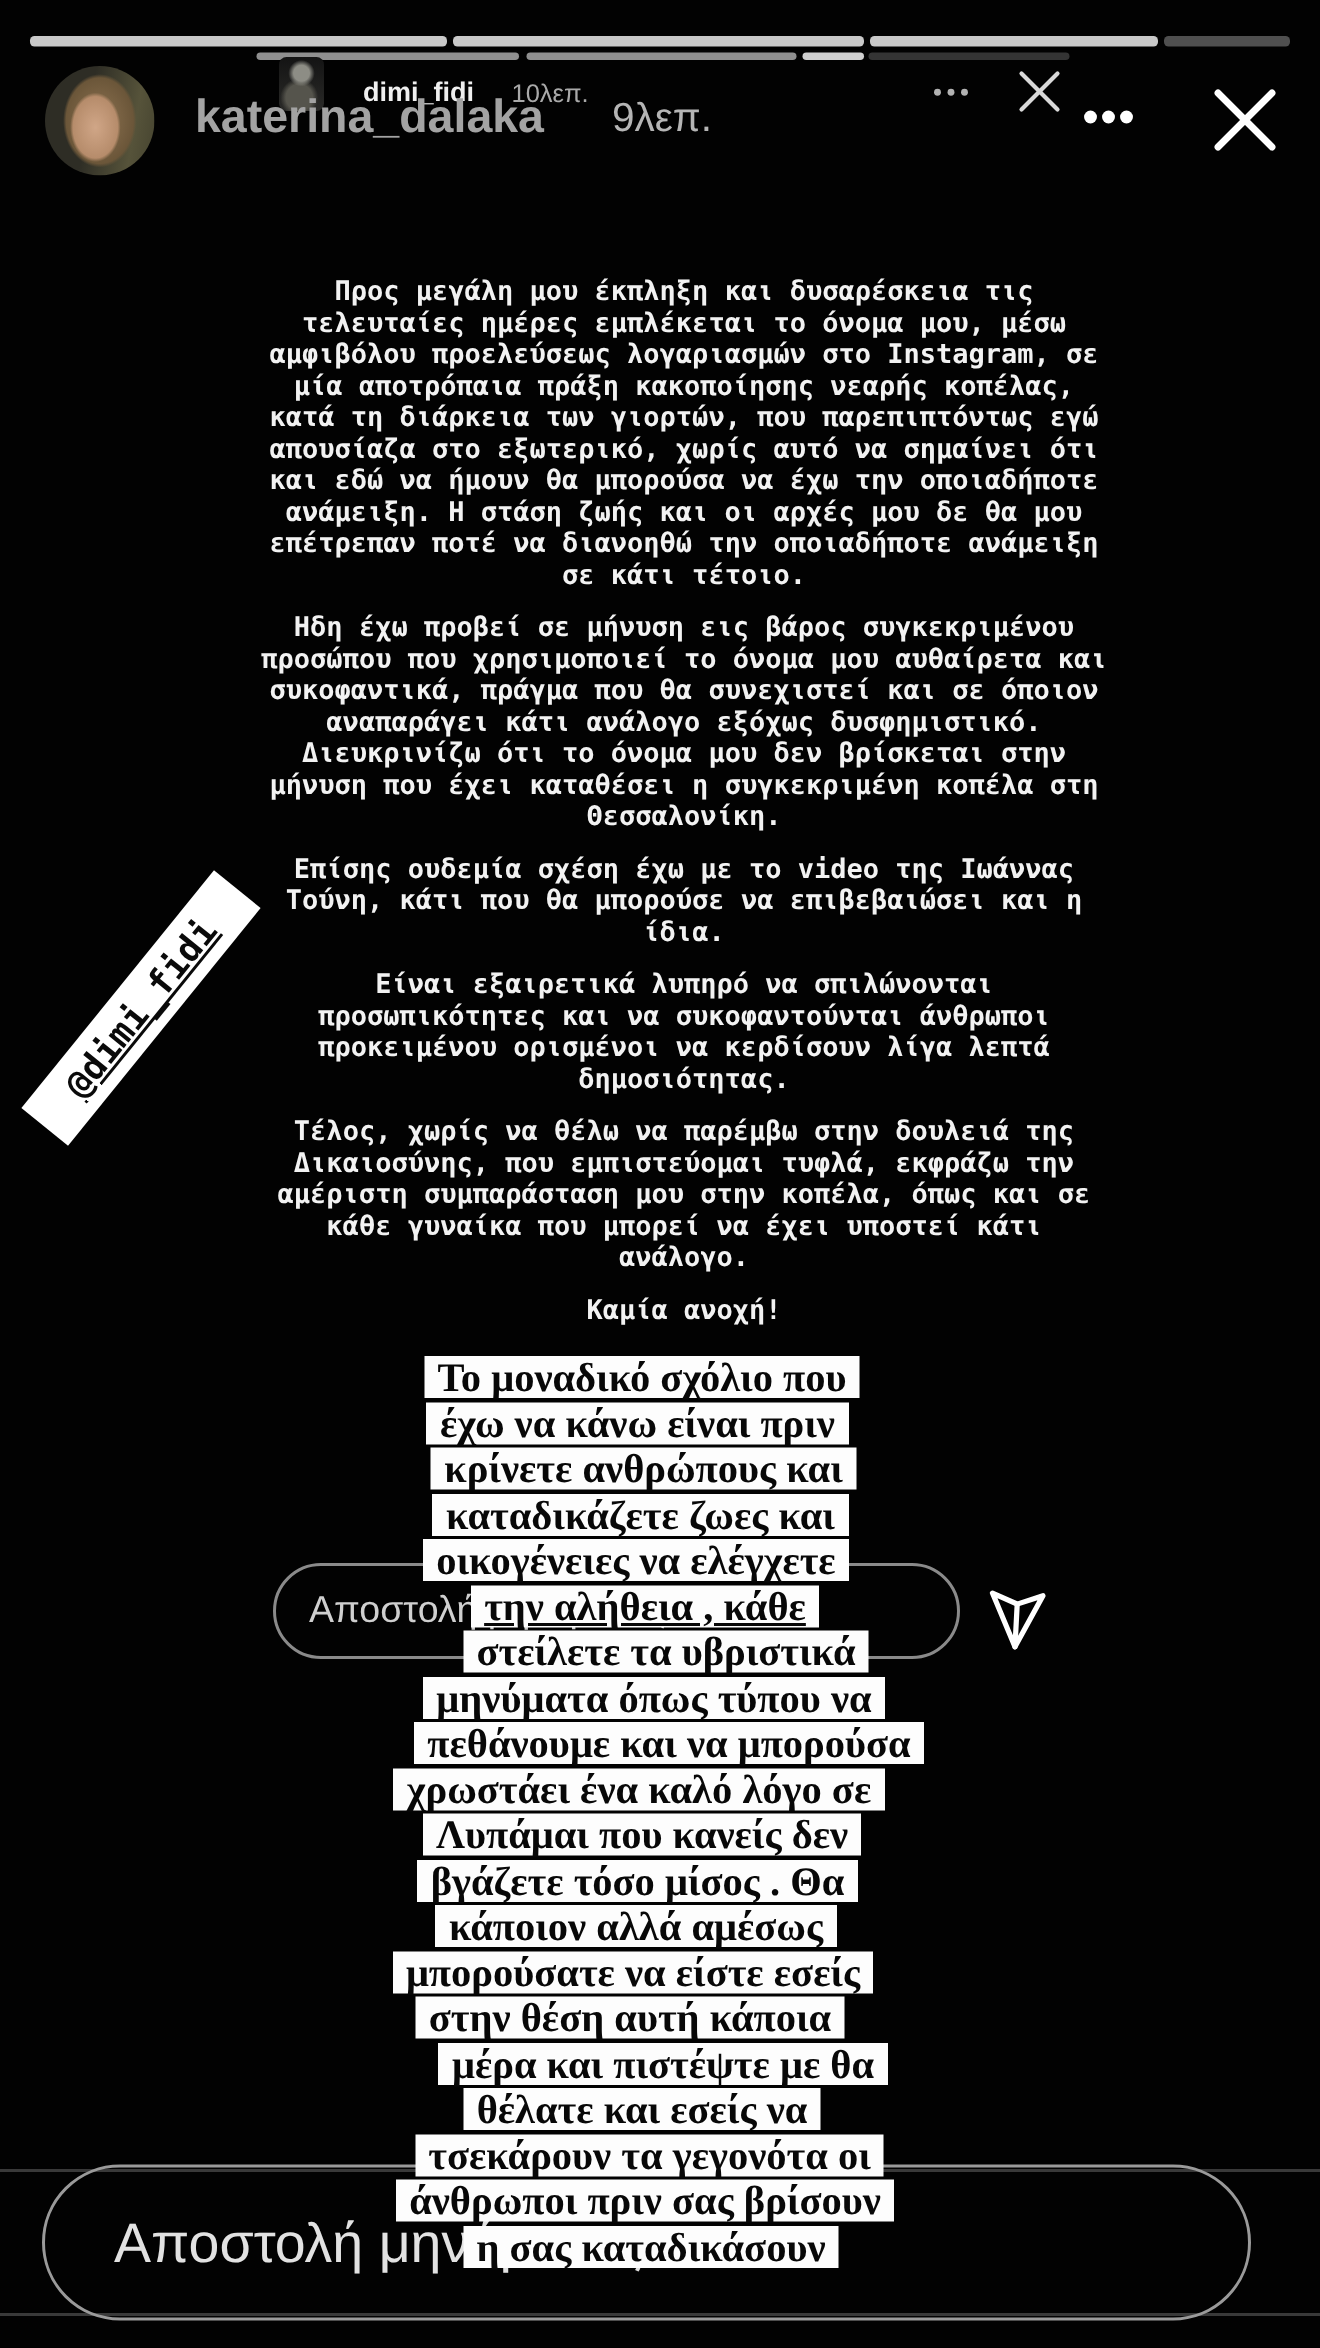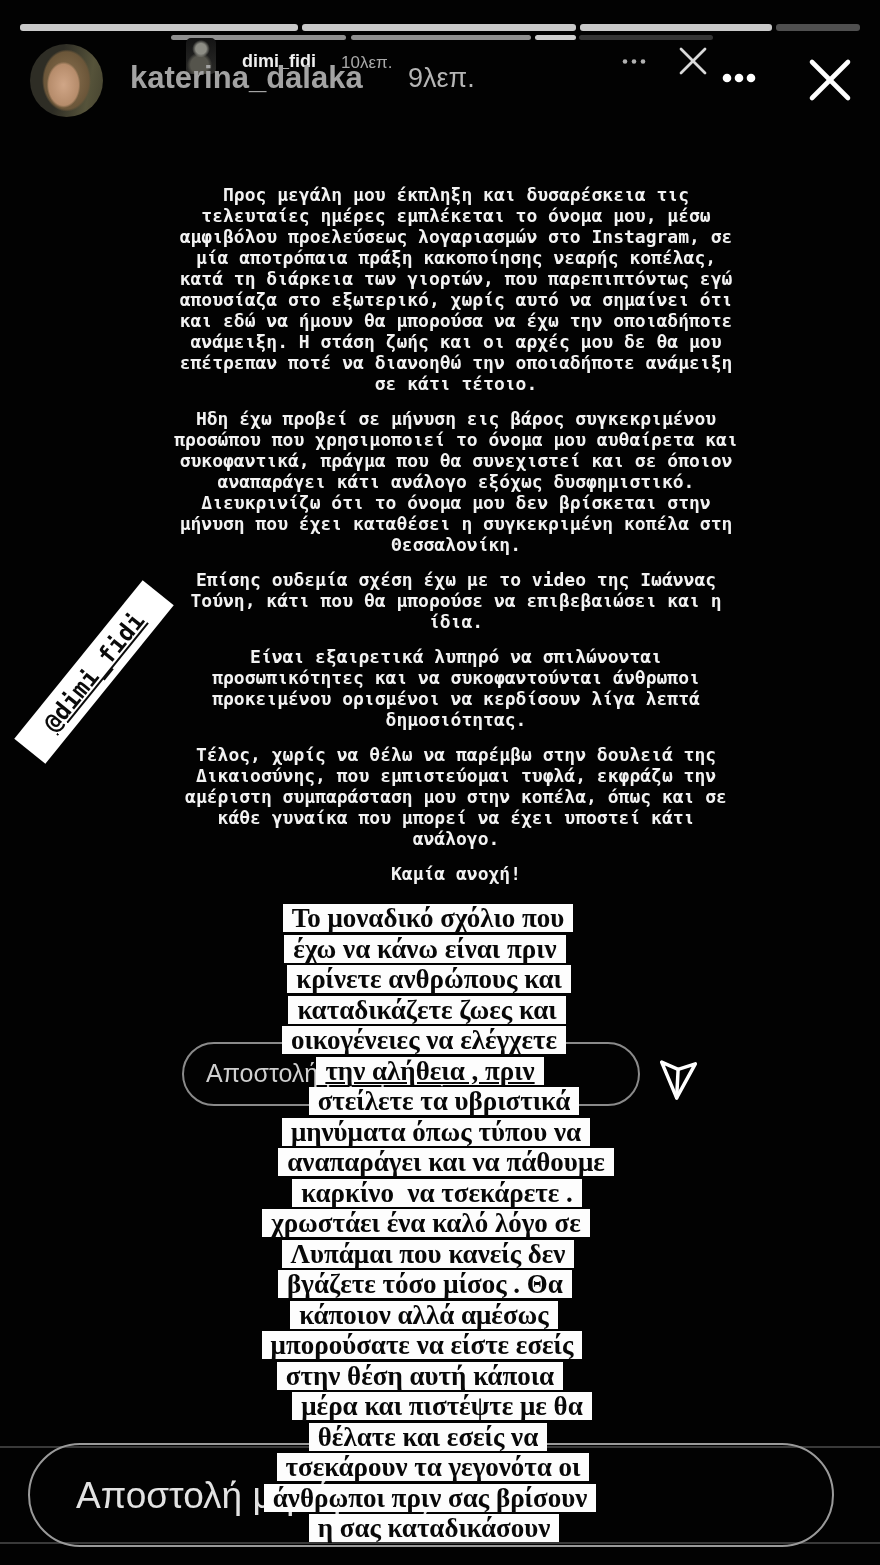--- a/index.html
+++ b/index.html
@@ -158,25 +158,24 @@
     <line x1="22" y1="2" x2="11" y2="13"></line>
     <polygon points="22 2 15 22 11 13 2 9 22 2"></polygon>
   </svg>
 
   <div class="strips">
     <div class="hl"><span style="--dx:-4px">Το μοναδικό σχόλιο που</span></div>
     <div class="hl"><span style="--dx:-7px">έχω να κάνω είναι πριν</span></div>
     <div class="hl"><span style="--dx:-3px">κρίνετε ανθρώπους και</span></div>
     <div class="hl"><span style="--dx:-5px">καταδικάζετε ζωες και</span></div>
     <div class="hl"><span style="--dx:-8px">οικογένειες να ελέγχετε</span></div>
-    <div class="hl u"><span style="--dx:-2px">την αλήθεια , πριν</span></div>
+    <div class="hl u"><span style="--dx:-2px">την αλήθεια , κάθε</span></div>
     <div class="hl"><span style="--dx:12px">στείλετε τα υβριστικά</span></div>
     <div class="hl"><span style="--dx:4px">μηνύματα όπως τύπου να</span></div>
-    <div class="hl"><span style="--dx:14px">αναπαράγει και να πάθουμε</span></div>
-    <div class="hl"><span style="--dx:5px">καρκίνο  να τσεκάρετε .</span></div>
+    <div class="hl"><span style="--dx:14px">πεθάνουμε και να μπορούσα</span></div>
     <div class="hl"><span style="--dx:-6px">χρωστάει ένα καλό λόγο σε</span></div>
     <div class="hl"><span style="--dx:-4px">Λυπάμαι που κανείς δεν</span></div>
     <div class="hl"><span style="--dx:-7px">βγάζετε τόσο μίσος . Θα</span></div>
     <div class="hl"><span style="--dx:-8px">κάποιον αλλά αμέσως</span></div>
     <div class="hl"><span style="--dx:-10px">μπορούσατε να είστε εσείς</span></div>
     <div class="hl"><span style="--dx:-12px">στην θέση αυτή κάποια</span></div>
     <div class="hl"><span style="--dx:10px">μέρα και πιστέψτε με θα</span></div>
     <div class="hl"><span style="--dx:-4px">θέλατε και εσείς να</span></div>
     <div class="hl"><span style="--dx:1px">τσεκάρουν τα γεγονότα οι</span></div>
     <div class="hl"><span style="--dx:-2px">άνθρωποι πριν σας βρίσουν</span></div>

